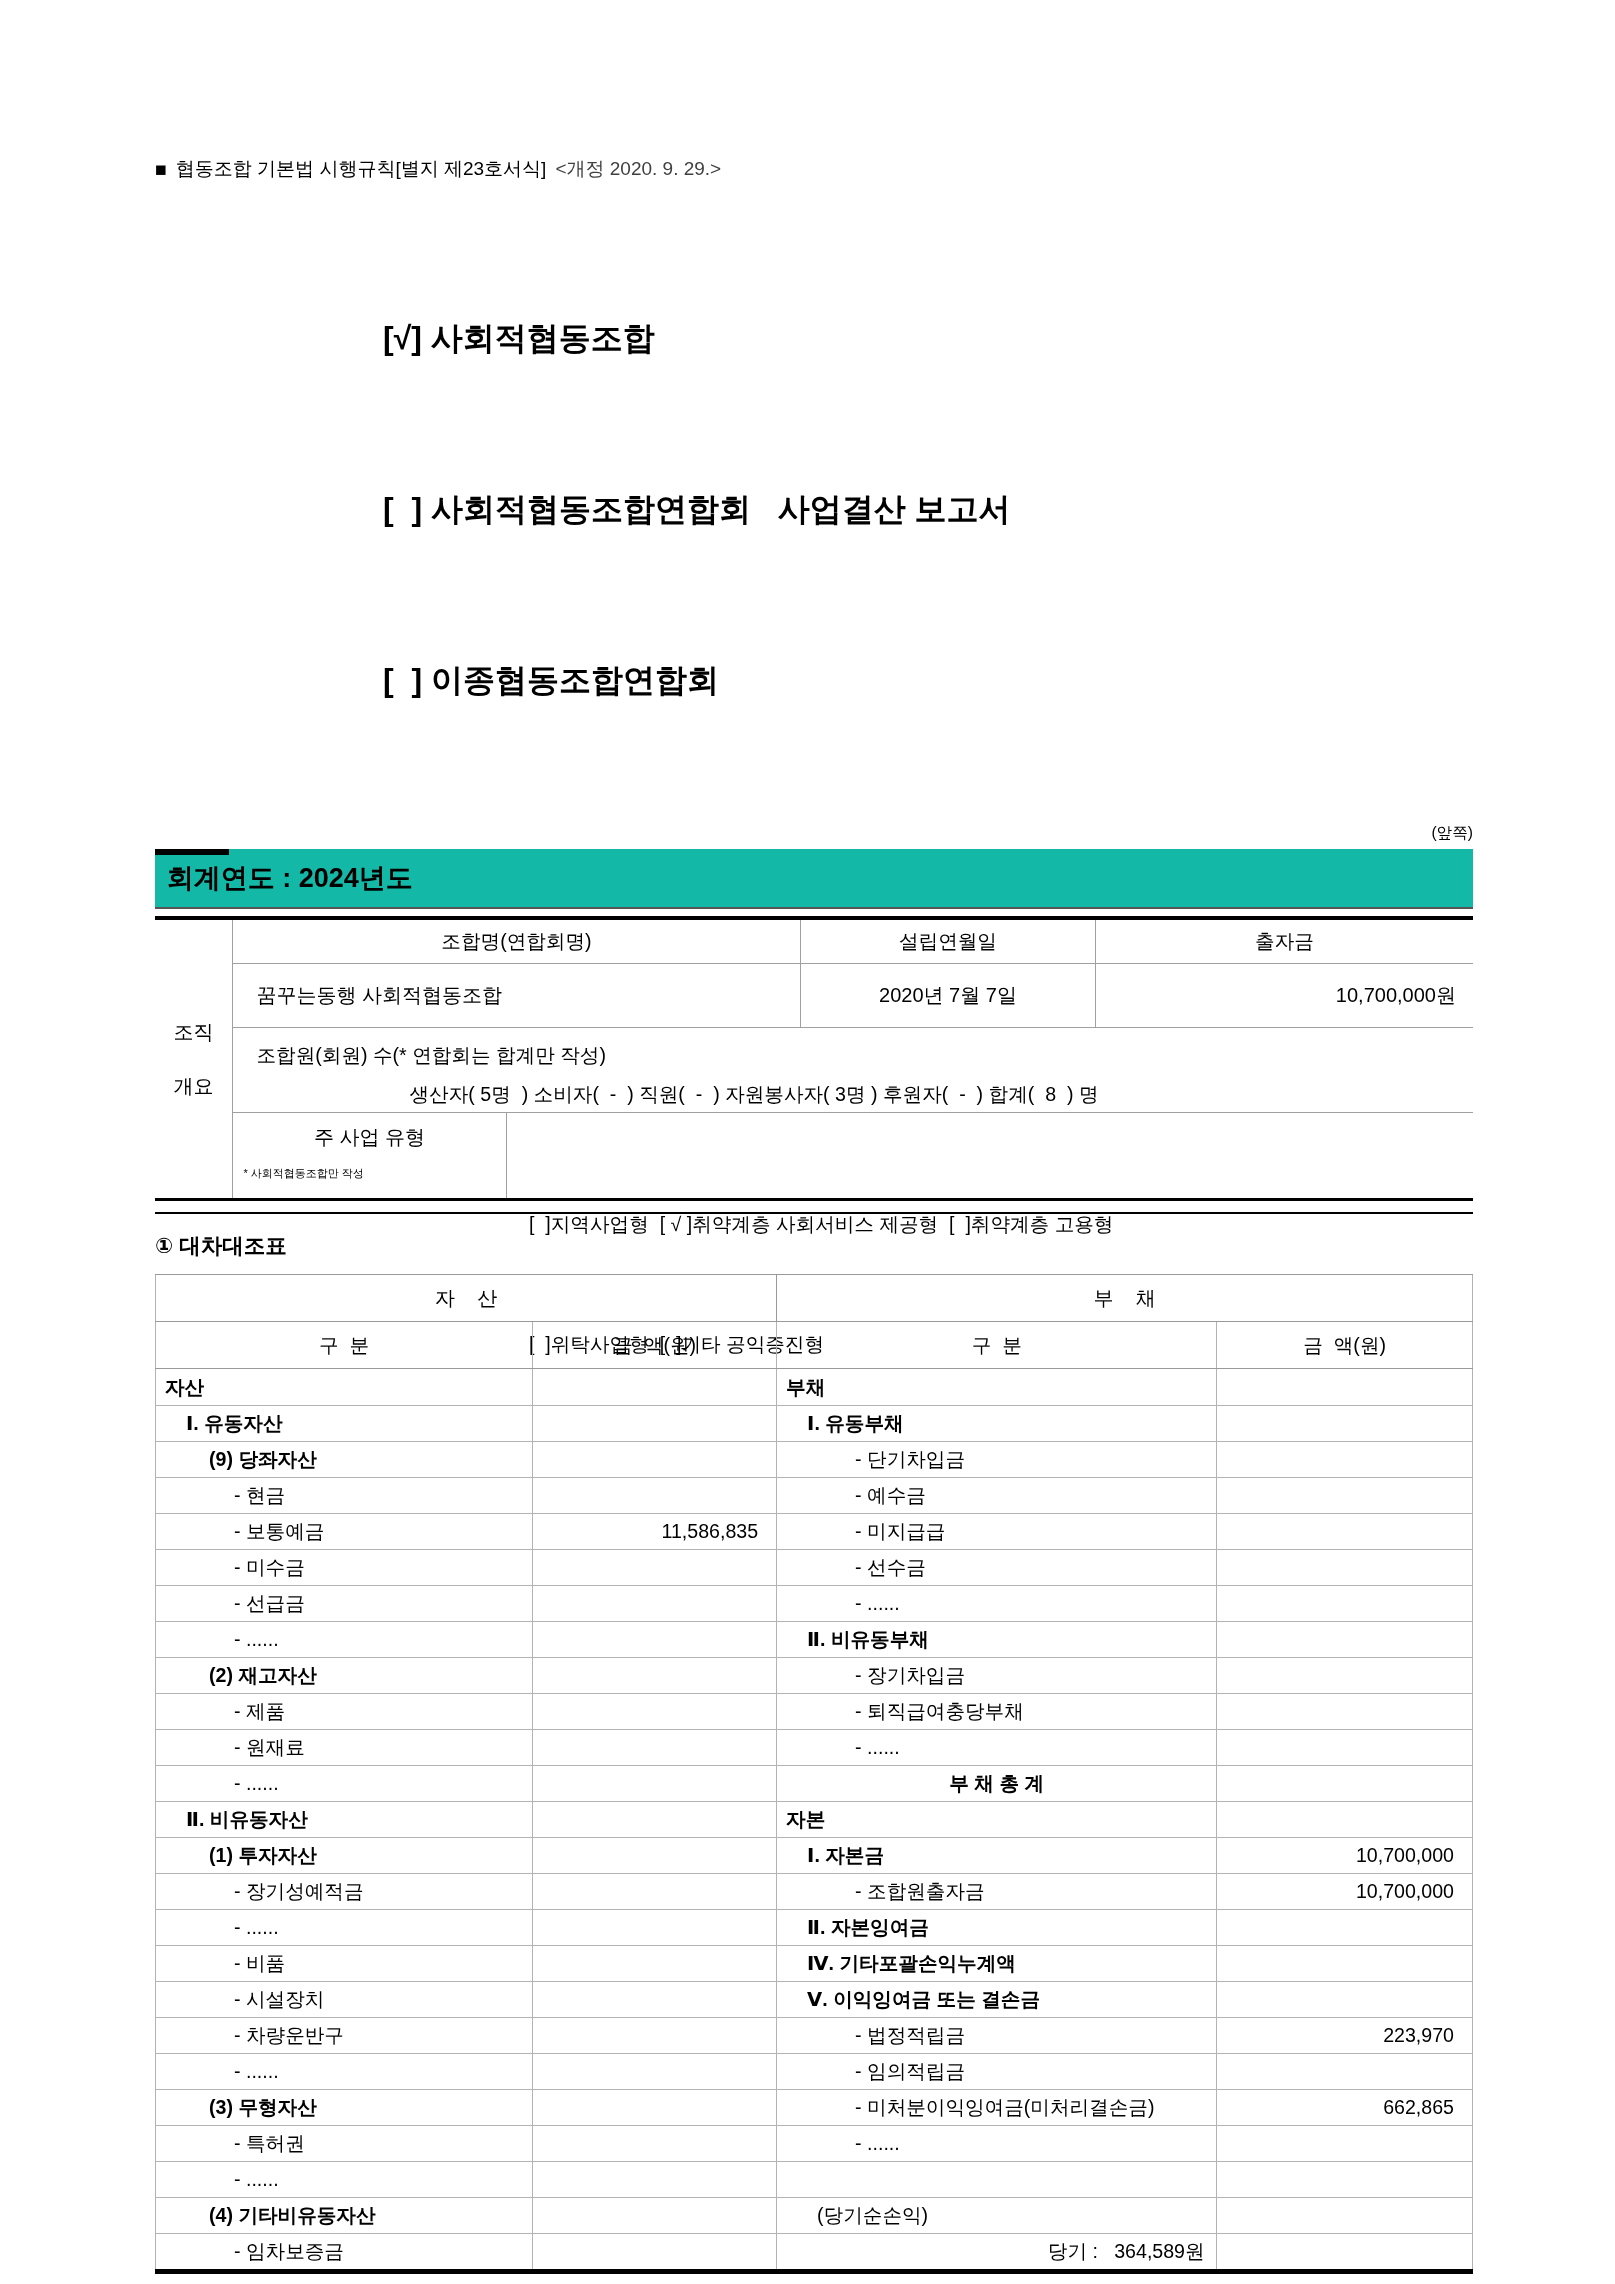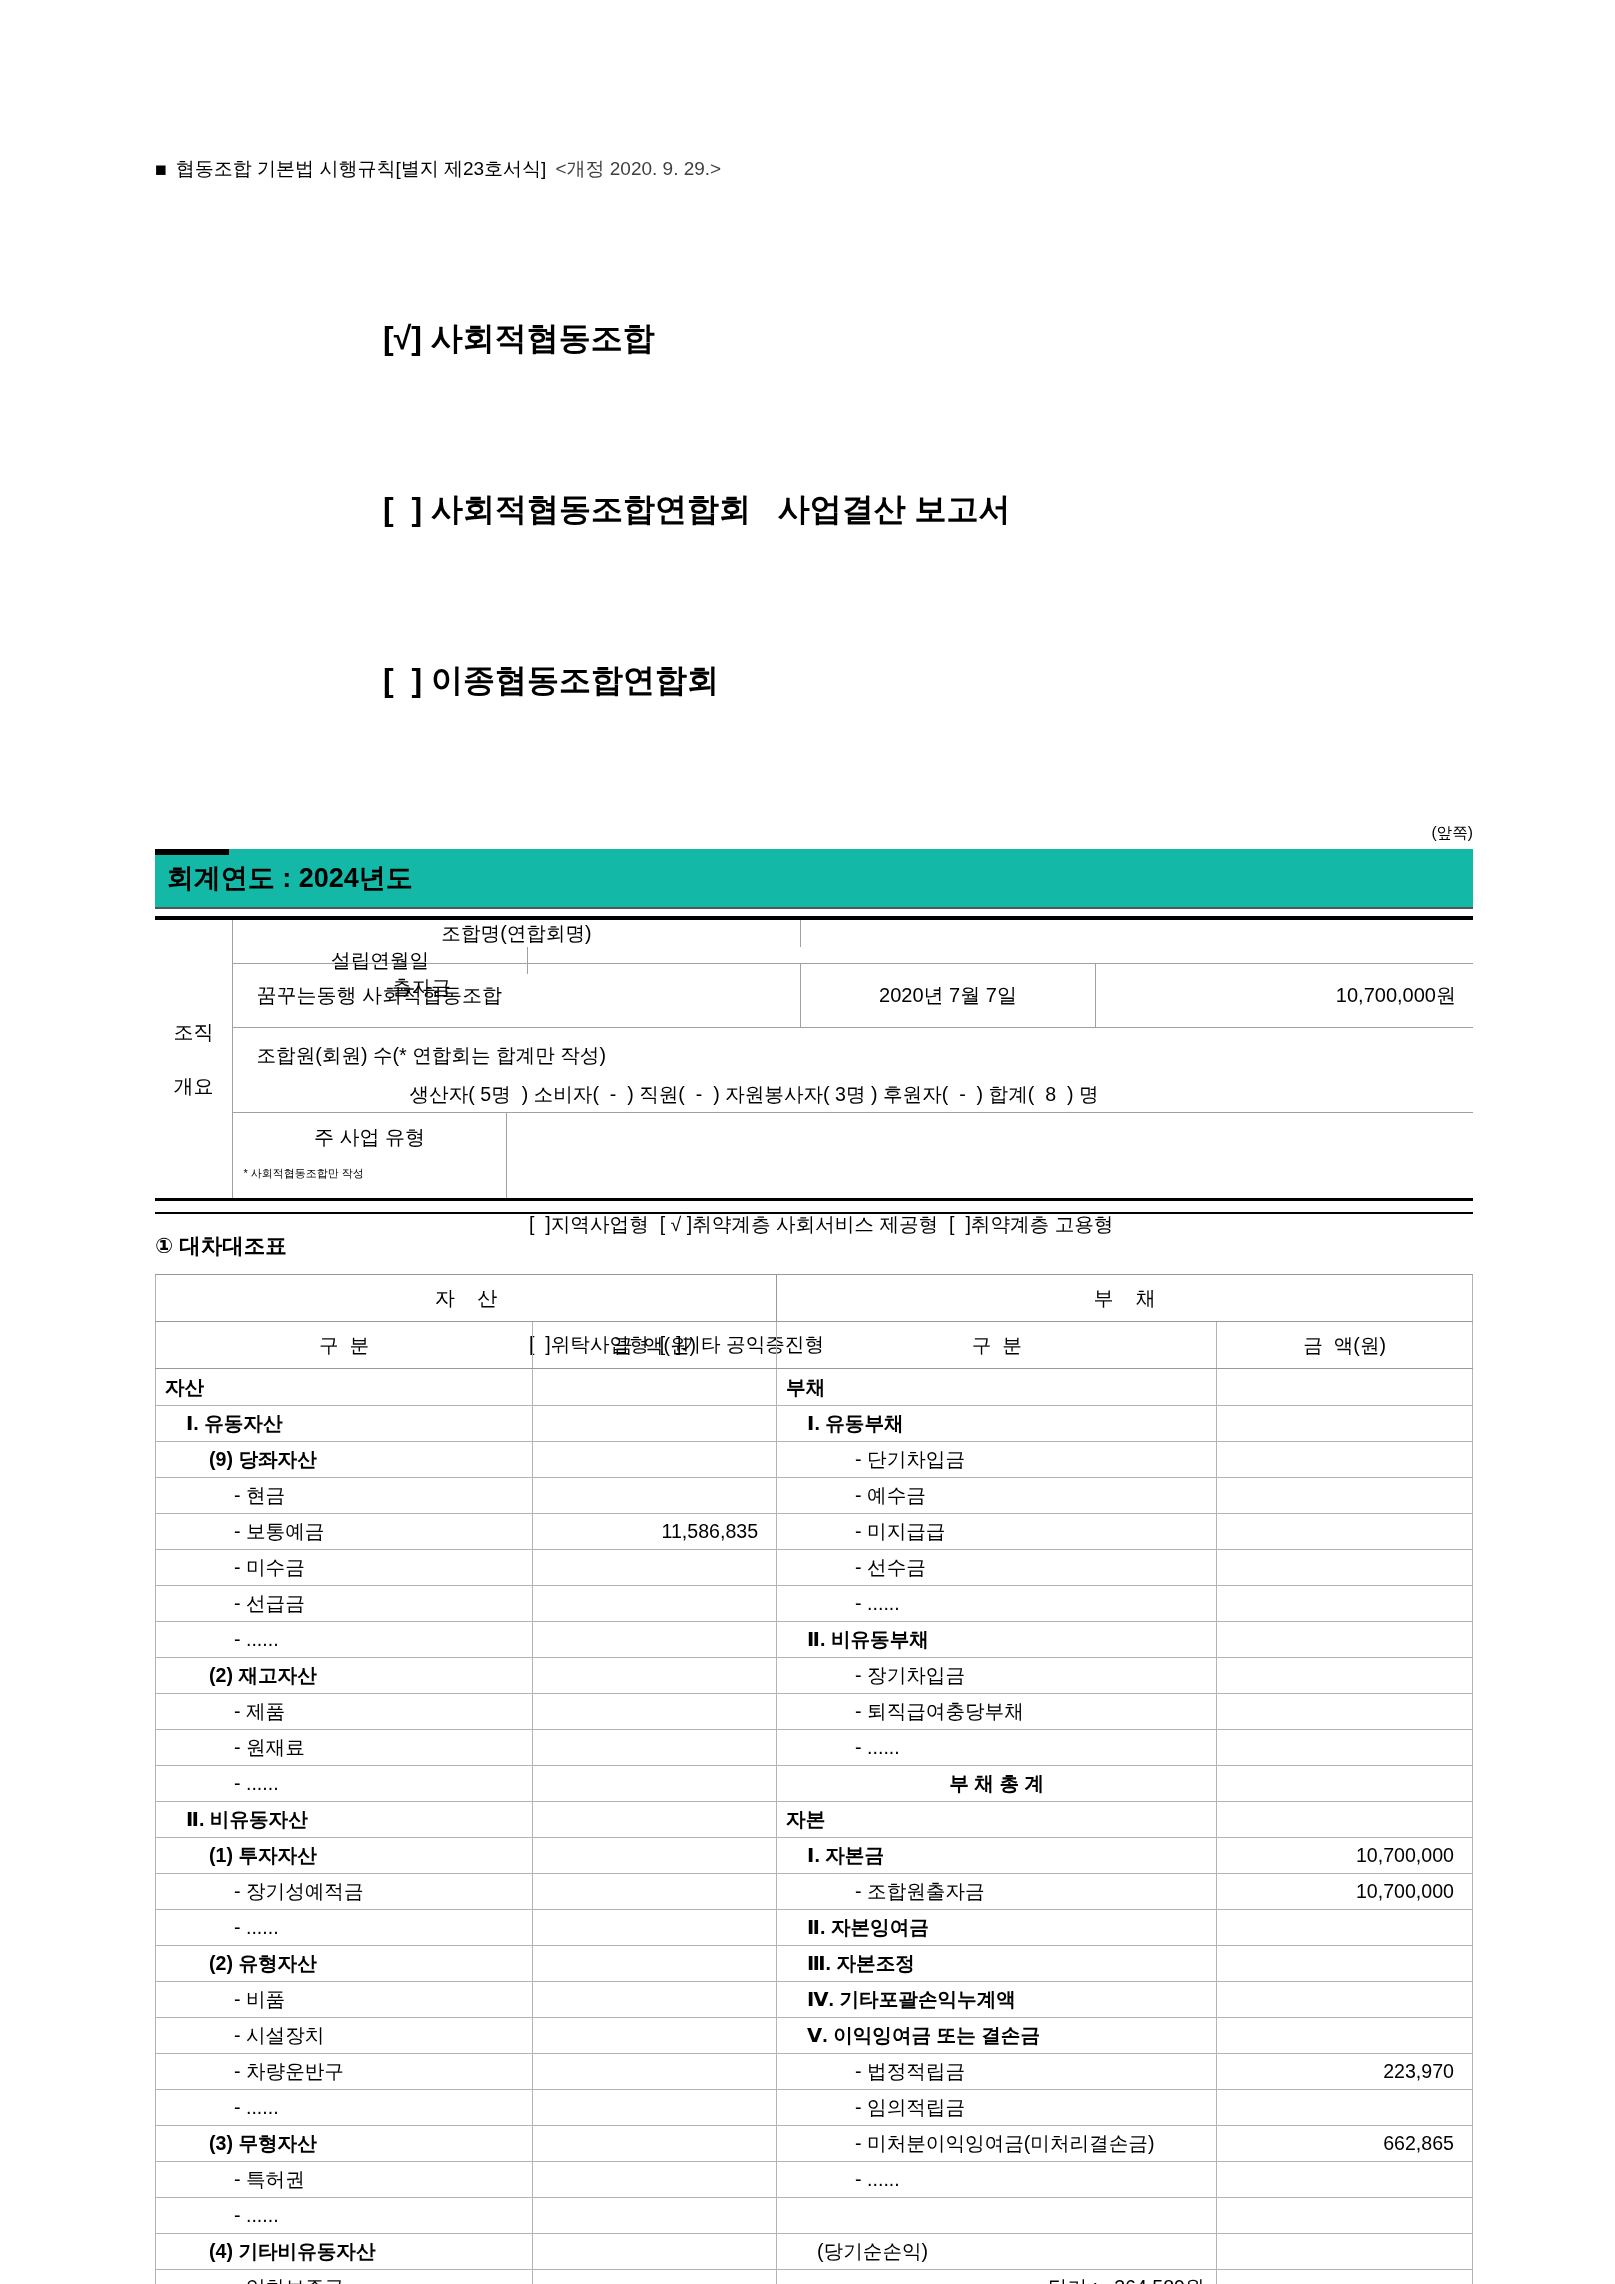--- a/index.html
+++ b/index.html
@@ -31,21 +31,21 @@
   
   .org-table { margin-top: 7.8px; border-top: 4.6px solid #000; display: flex; font-size: 19.6px; }
   .org-label { width: 78px; border-right: 0.7px solid #a0a0a0; box-sizing: border-box;
     display: flex; flex-direction: column; justify-content: center; align-items: center; gap: 27px; font-size: 20px; }
   .org-body { flex: 1; }
   .org-row { display: flex; }
   .oc { display: flex; align-items: center; justify-content: center; box-sizing: border-box; white-space: pre; }
   .oc1 { width: 45.8%; border-right: 0.7px solid #a0a0a0; }
   .oc2 { width: 23.8%; border-right: 0.7px solid #a0a0a0; }
   .oc3 { width: 30.4%; }
-  .org-head { height: 43px; border-bottom: 0.7px solid #a0a0a0; flex-direction: column; }
+  .org-head { height: 43px; border-bottom: 0.7px solid #a0a0a0; }
   .org-data { height: 63px; border-bottom: 0.7px solid #a0a0a0; font-size: 20px; }
   .org-data .oc1 { justify-content: flex-start; padding-left: 23.5px; }
   .org-data .oc3 { justify-content: flex-end; padding-right: 17px; }
   .org-members { height: 85px; border-bottom: 0.7px solid #a0a0a0; box-sizing: border-box;
     padding: 7.8px 0 0 23.5px; line-height: 39px; }
   .org-members .m2 { padding-left: 153px; white-space: pre; }
   .org-biz { display: flex; height: 85px; }
   .biz-label { width: 274px; border-right: 0.7px solid #a0a0a0; box-sizing: border-box; padding-top: 10.4px; }
   .biz-label .bl1 { font-size: 20px; text-align: center; }
   .biz-label .bl2 { font-size: 11px; margin-top: 15.6px; padding-left: 10.4px; }
@@ -262,26 +262,20 @@
     <div class="cell c-ra">10,700,000</div>
   </div>
 
   <div class="bs-row">
     <div class="cell c-ll lvl-item">- ......</div>
     <div class="cell c-la"></div>
     <div class="cell c-rl lvl-rom">Ⅱ. 자본잉여금</div>
     <div class="cell c-ra"></div>
   </div>
 
-  <div class="bs-row">
-    <div class="cell c-ll lvl-grp">(2) 유형자산</div>
-    <div class="cell c-la"></div>
-    <div class="cell c-rl lvl-rom">Ⅲ. 자본조정</div>
-    <div class="cell c-ra"></div>
-  </div>
 
   <div class="bs-row">
     <div class="cell c-ll lvl-item">- 비품</div>
     <div class="cell c-la"></div>
     <div class="cell c-rl lvl-rom">Ⅳ. 기타포괄손익누계액</div>
     <div class="cell c-ra"></div>
   </div>
 
   <div class="bs-row">
     <div class="cell c-ll lvl-item">- 시설장치</div>

